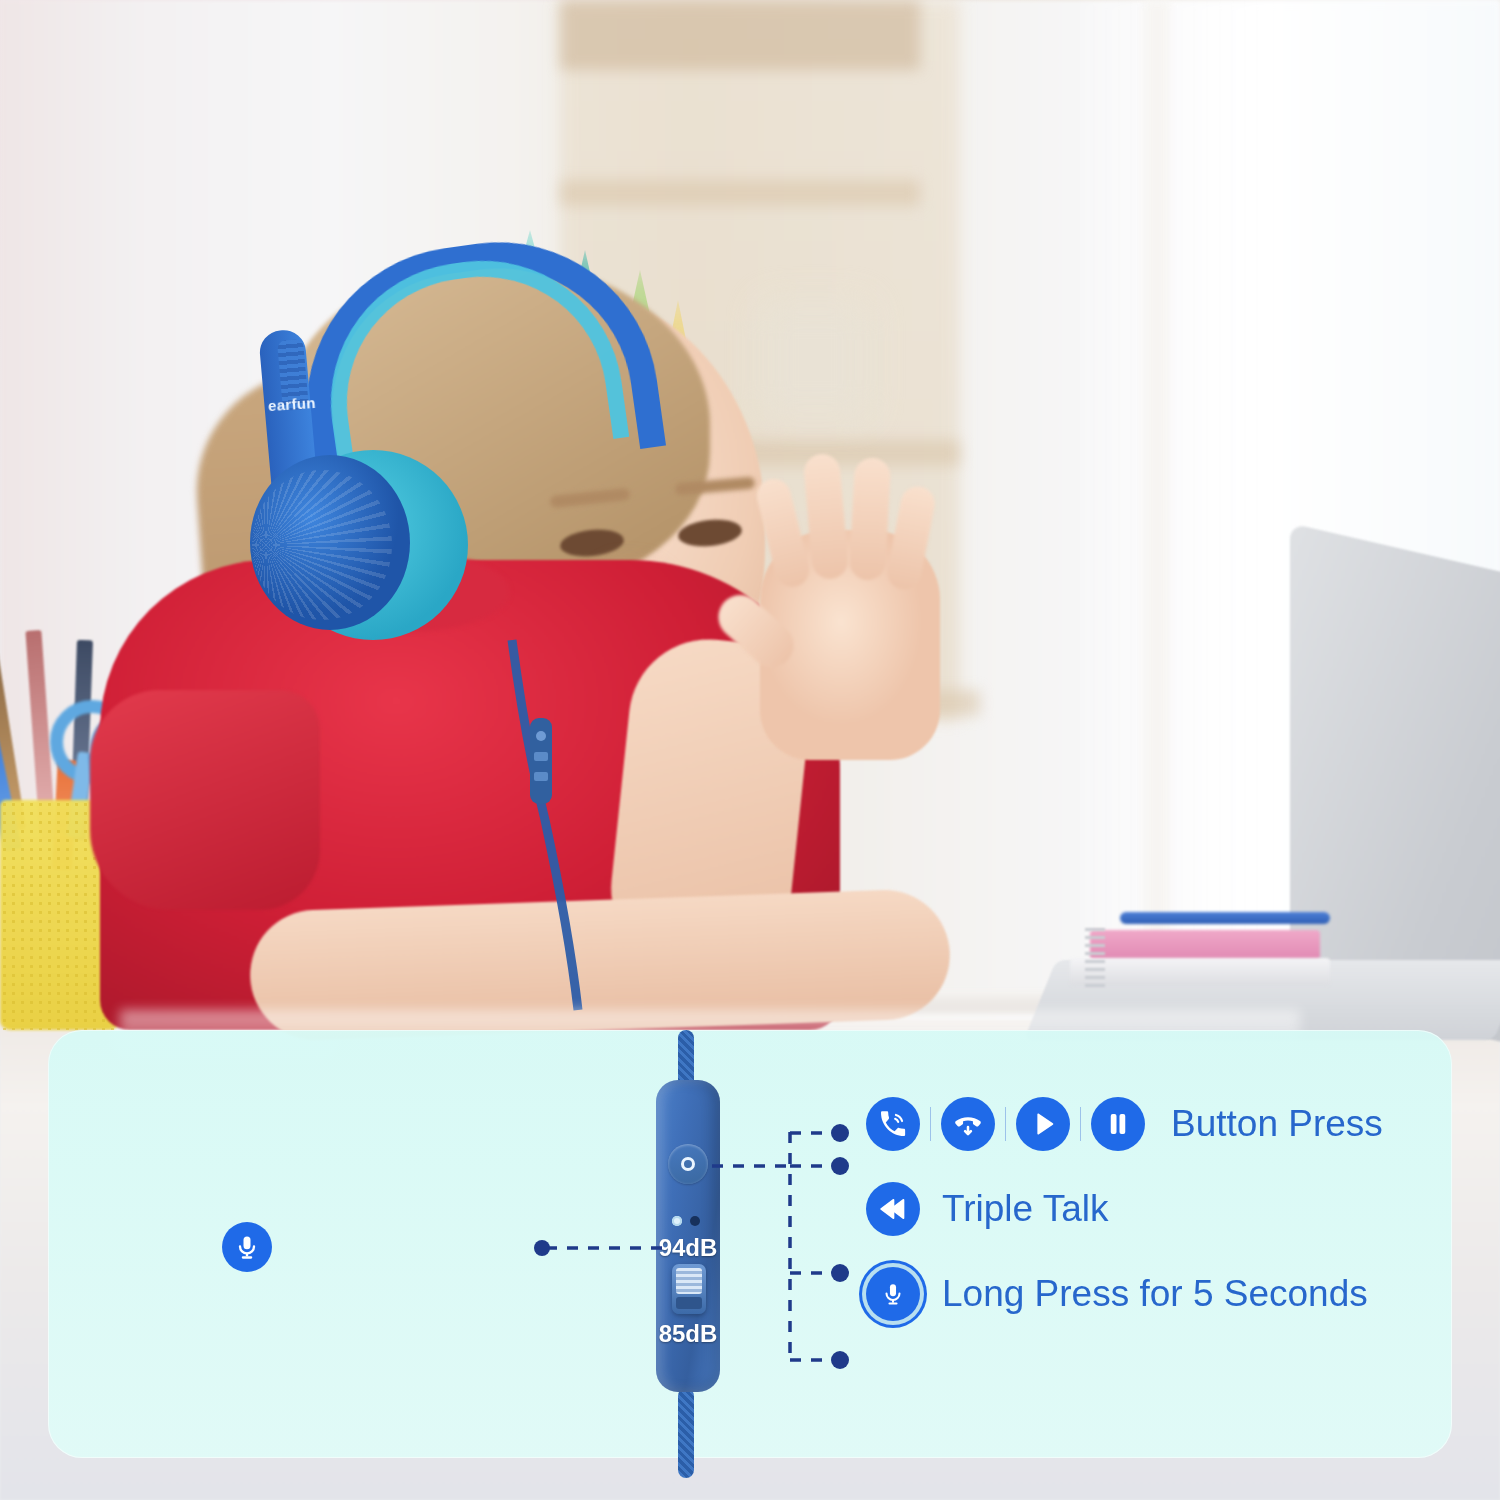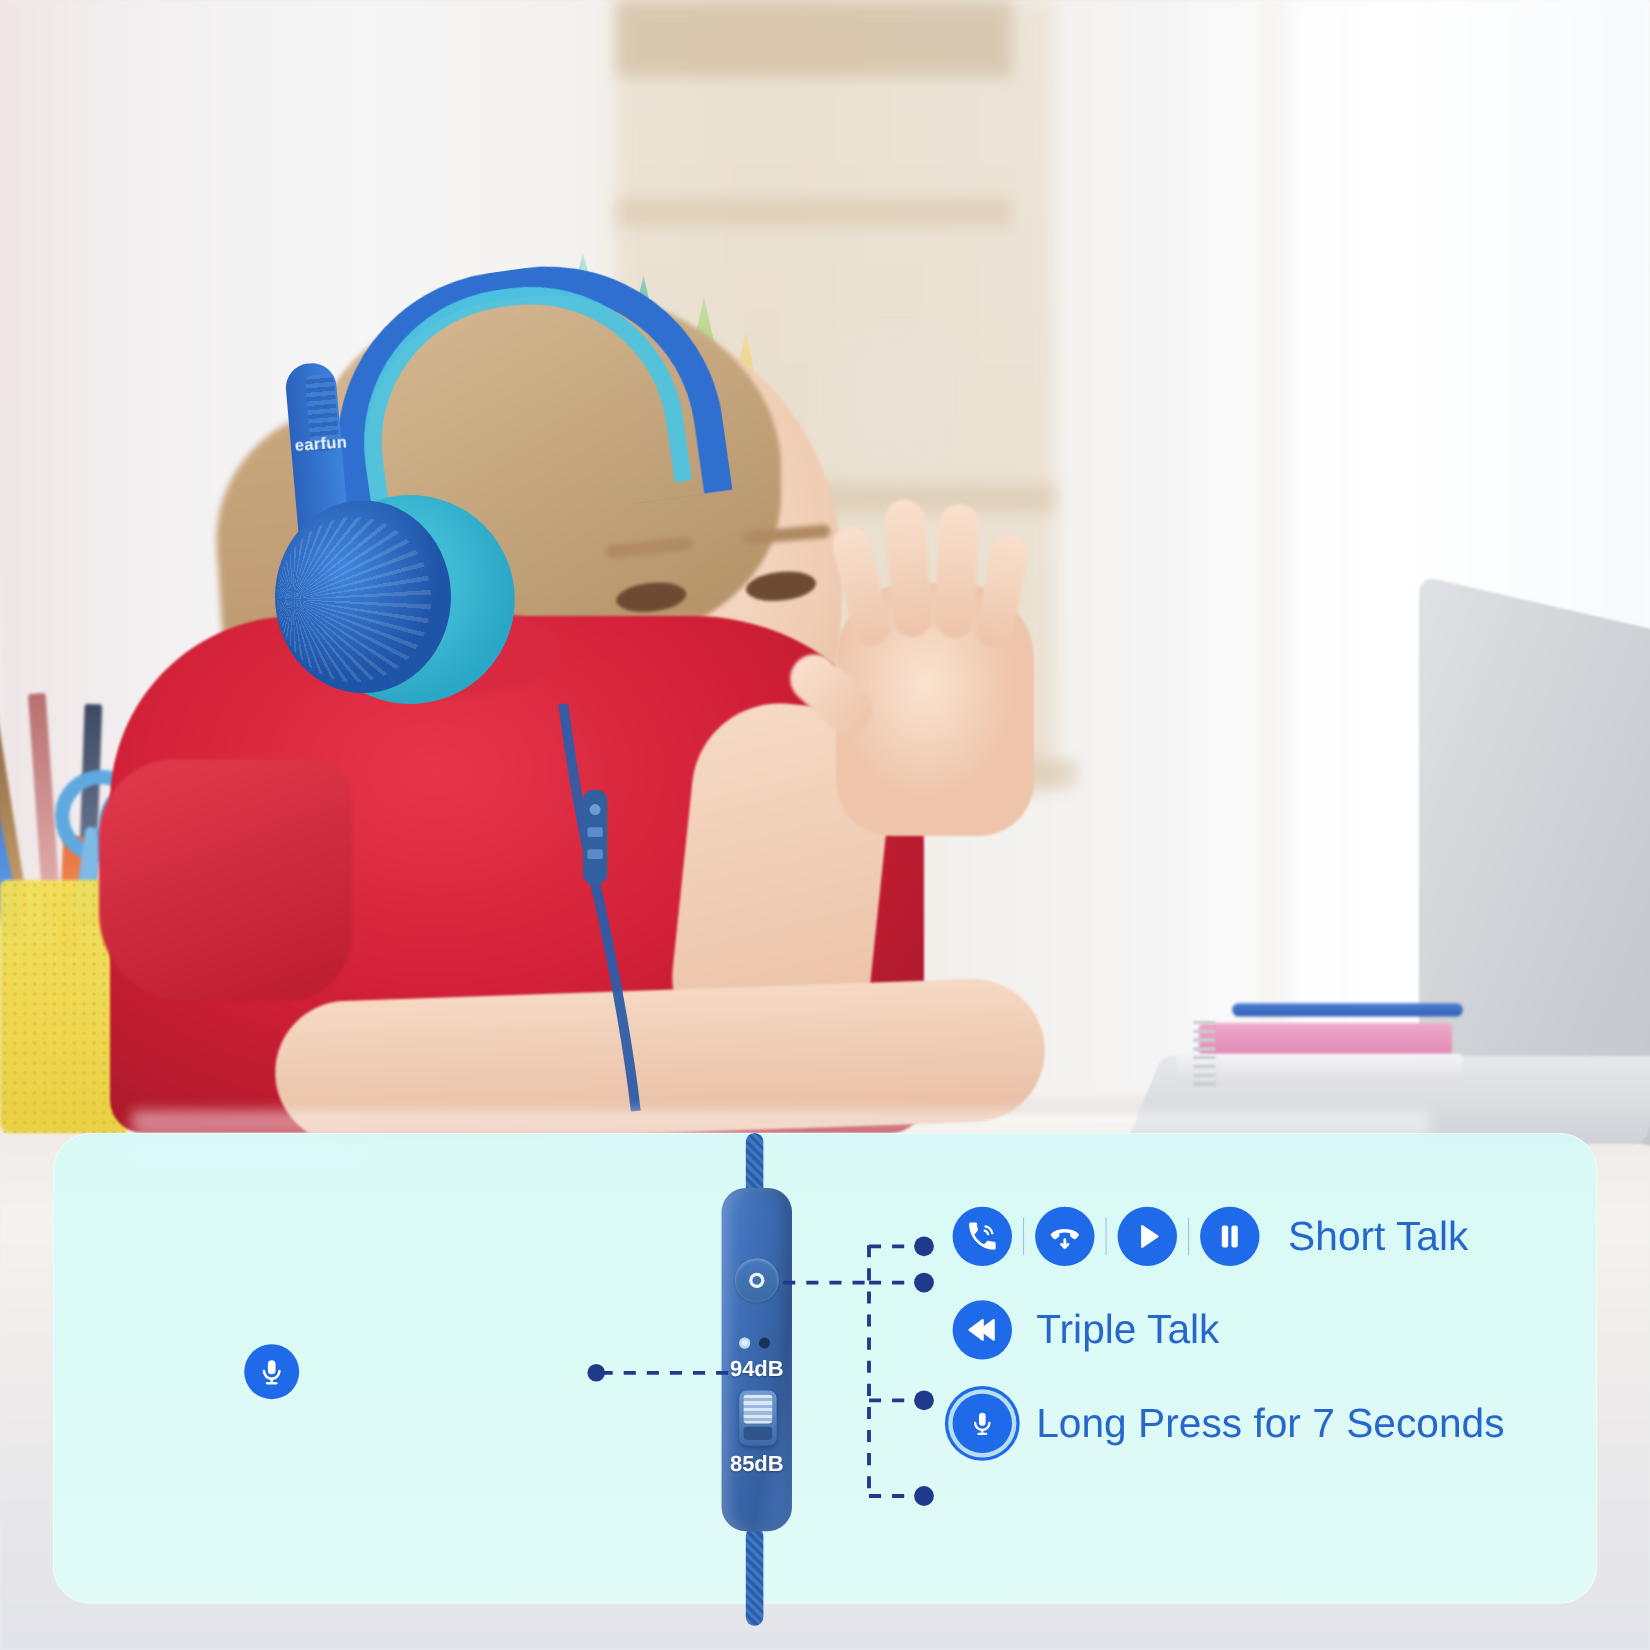--- a/index.html
+++ b/index.html
@@ -179,21 +179,21 @@
   .rm-body{position:absolute;left:8px;top:22px;width:64px;height:312px;
     background:linear-gradient(100deg,#4c80c9 0%,#3f6fb8 30%,#355f9f 70%,#4a7cc4 100%);
     border-radius:22px;box-shadow:inset -6px 0 14px rgba(0,0,0,.18), inset 6px 0 12px rgba(255,255,255,.2);}
   .rm-mfb{position:absolute;left:20px;top:86px;width:40px;height:40px;border-radius:50%;
     background:linear-gradient(160deg,#4779c0,#3a689f);box-shadow:inset 0 1px 3px rgba(255,255,255,.35),0 1px 2px rgba(0,0,0,.2);}
   .rm-mfb::after{content:"";position:absolute;left:13px;top:13px;width:14px;height:14px;border-radius:50%;
     border:3px solid #eaf5ff;box-sizing:border-box;}
   .rm-pin{position:absolute;top:158px;width:10px;height:10px;border-radius:50%;}
   .rm-pin.p1{left:24px;background:#dff1fb;box-shadow:inset 0 0 0 2px #b4d9ee;}
   .rm-pin.p2{left:42px;background:#17315c;}
-  .rm-db{position:absolute;width:64px;text-align:center;color:#ffffff;font-size:20px;font-weight:bold;
+  .rm-db{position:absolute;width:64px;text-align:center;color:#ffffff;font-size:24px;font-weight:bold;
     text-shadow:0 1px 2px rgba(0,0,0,.35);left:8px;}
   .rm-db.top{top:176px;}
   .rm-db.bot{top:262px;}
   .rm-switch{position:absolute;left:24px;top:206px;width:34px;height:50px;border-radius:7px;
     background:linear-gradient(180deg,#6f9ad4,#3c6aa8);box-shadow:0 2px 4px rgba(0,0,0,.25);}
   .rm-switch::before{content:"";position:absolute;left:4px;top:4px;width:26px;height:26px;
     background:repeating-linear-gradient(180deg,#dbe8f7 0 3px,#9cb8dc 3px 6px);border-radius:3px;}
   .rm-switch::after{content:"";position:absolute;left:4px;top:33px;width:26px;height:12px;
     background:#2f558c;border-radius:3px;}
 
@@ -398,21 +398,21 @@
           </svg>
         </div>
         <div class="divider"></div>
         <div class="ibtn">
           <svg width="30" height="30" viewBox="0 0 24 24" fill="#ffffff">
             <rect x="6.2" y="4" width="4.6" height="16" rx="1.6"></rect>
             <rect x="13.2" y="4" width="4.6" height="16" rx="1.6"></rect>
           </svg>
         </div>
       </div>
-      <div class="rlabel">Short Talk</div>
+      <div class="rlabel">Button Press</div>
     </div>
 
 
     <div class="row">
       <div class="icons">
         <div class="ibtn">
           <svg width="32" height="32" viewBox="0 0 24 24" fill="#ffffff">
             <path d="M20.5 5.3v13.4c0 .6-.7 1-1.2.6l-9-6.7c-.4-.3-.4-.9 0-1.2l9-6.7c.5-.4 1.2 0 1.2.6z"></path>
             <path d="M13 5.3v13.4c0 .6-.7 1-1.2.6l-9-6.7c-.4-.3-.4-.9 0-1.2l9-6.7c.5-.4 1.2 0 1.2.6z"></path>
           </svg>
@@ -425,20 +425,20 @@
       <div class="icons">
         <div class="ibtn" style="background:#1f6ae8;box-shadow:0 0 0 4px #b8dff0, 0 0 0 7px #1f6ae8;">
           <svg width="26" height="26" viewBox="0 0 24 24" fill="#ffffff">
             <rect x="9.2" y="3" width="5.6" height="11" rx="2.8"></rect>
             <path d="M6 11.5a6 6 0 0 0 12 0" fill="none" stroke="#ffffff" stroke-width="1.9" stroke-linecap="round"></path>
             <rect x="11.1" y="17" width="1.8" height="3"></rect>
             <rect x="7.8" y="19.8" width="8.4" height="1.9" rx="1"></rect>
           </svg>
         </div>
       </div>
-      <div class="rlabel">Long Press for 7 Seconds</div>
+      <div class="rlabel">Long Press for 5 Seconds</div>
     </div>
   </div>
 
   <div class="footnote">
   </div>
 
 </div>
 
 </body></html>

